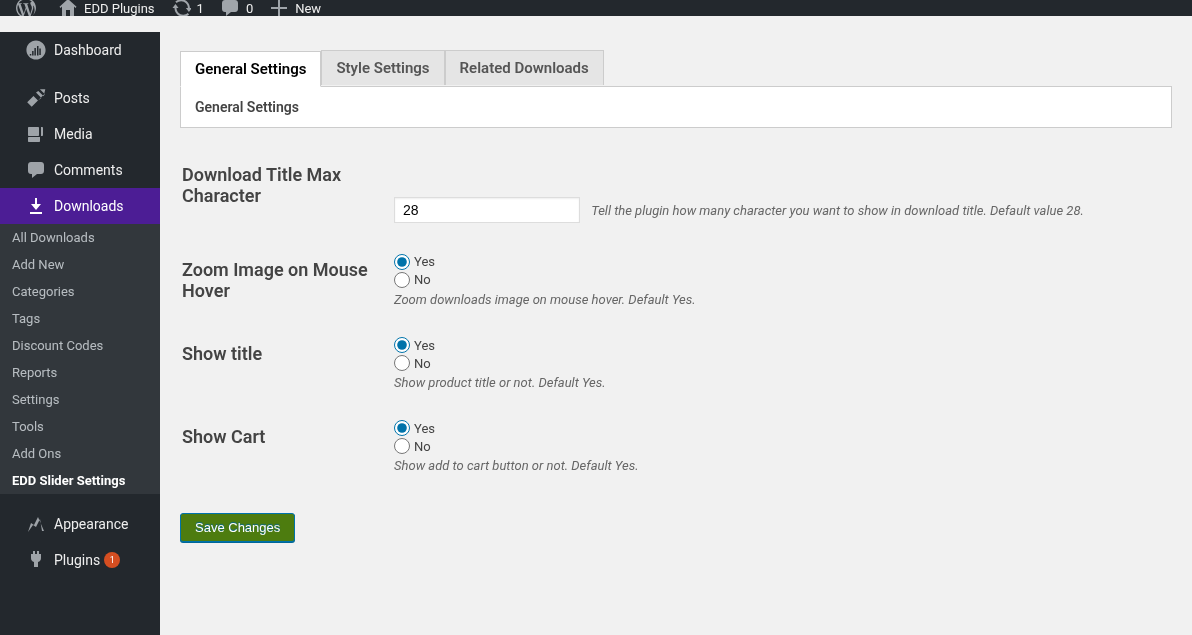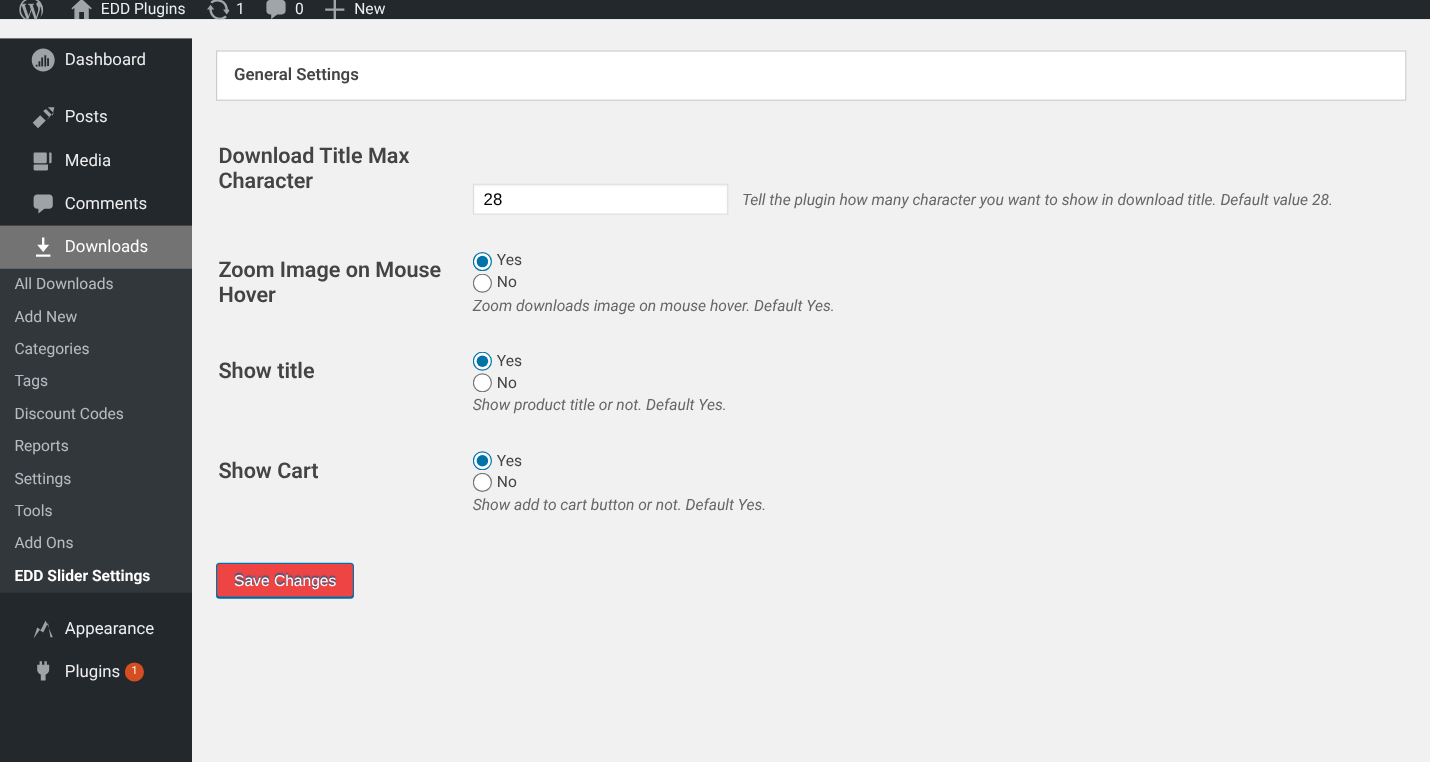--- a/index.html
+++ b/index.html
@@ -8,42 +8,42 @@
   
   #adminbar { background: #23282d; color: #eee; height: 16px; display: flex; align-items: center; padding: 0 8px; font-size: 13px; }
   #adminbar .ab-item { display: flex; align-items: center; padding: 0 8px; height: 32px; color: #eee; cursor: pointer; }
   #adminbar svg { width: 20px; height: 20px; fill: #a0a5aa; margin-right: 6px; }
   #adminbar .label { color: #eee; }
 
   
   #sidebar { position: absolute; top: 32px; left: 0; width: 160px; background: #23282d; min-height: calc(635px - 32px); color: #eee; }
   .menu-top { display: flex; align-items: center; padding: 8px 26px; font-size: 14px; color: #eee; cursor: pointer; }
   .menu-top svg { width: 20px; height: 20px; fill: #9ea3a8; margin-right: 8px; }
-  .menu-top.current { background: #737373; color: #fff; position: relative; }
+  .menu-top.current { background: #4c1d95; color: #fff; position: relative; }
   .menu-top.current svg { fill: #fff; }
   .menu-top.current::after { content: ""; position: absolute; right: -8px; top: 50%; transform: translateY(-50%); border: 8px solid transparent; border-right-color: #f1f1f1; }
   .submenu { background: #32373c; }
   .submenu .sub-item { padding: 6px 12px; font-size: 13px; color: rgba(240,245,250,.7); cursor: pointer; }
   .submenu .sub-item.current-sub { color: #fff; font-weight: 700; }
   .badge { display: inline-block; min-width: 16px; height: 16px; line-height: 16px; font-size: 9px; background: #d54e21; color: #fff; border-radius: 8px; text-align: center; margin-left: 4px; padding: 0 4px; }
 
   
   #content { position: absolute; top: 32px; left: 160px; right: 0; padding: 10px 20px 20px 20px; }
   .nav-tab-wrapper { padding-top: 8px; }
   .nav-tab { display: inline-block; padding: 8px 14px; background: #e5e5e5; border: 1px solid #ccc; border-bottom: none; margin-right: 0; font-size: 15px; font-weight: 600; color: #555; cursor: pointer; }
   .nav-tab.active { background: #fff; color: #000; border-bottom: 1px solid #fff; position: relative; top: 1px; }
   .panel { background: #fff; border: 1px solid #ccc; padding: 12px 14px; font-weight: 600; font-size: 14px; }
   .form-table { width: 100%; margin-top: 14px; }
   .form-table th { text-align: left; vertical-align: top; width: 200px; padding: 20px 10px 20px 0; font-weight: 600; font-size: 18px; }
   .form-table td { padding: 14px 10px; font-size: 13px; }
-  .regular-text { border: 1px solid #ddd; padding: 4px 8px; width: 213px; font-size: 14px; box-shadow: inset 0 1px 2px rgba(0,0,0,.07); margin-top: 39px;}
+  .regular-text { border: 1px solid #ddd; padding: 4px 8px; width: 186px; font-size: 14px; box-shadow: inset 0 1px 2px rgba(0,0,0,.07); margin-top: 39px;}
   .desc { color: #666; font-style: italic; margin-top: 4px; }
   .radio-row { display: flex; align-items: center; gap: 4px; margin-bottom: 2px; }
   input[type=radio] { width: 16px; height: 16px; accent-color: #0073aa; }
-  .button-primary { background: #ef4444; border: 1px solid #0073aa; color: #fff; padding: 6px 14px; font-size: 13px; border-radius: 3px; cursor: pointer; box-shadow: 0 1px 0 #006799; text-shadow: 0 -1px 1px #006799; }
+  .button-primary { background: #4d7c0f; border: 1px solid #0073aa; color: #fff; padding: 6px 14px; font-size: 13px; border-radius: 3px; cursor: pointer; box-shadow: 0 1px 0 #006799; text-shadow: 0 -1px 1px #006799; }
   .inline-desc { color:#666; font-style: italic; margin-left: 8px; }
 </style>
 </head>
 <body>
 
 <div id="adminbar">
   <div class="ab-item">
     <svg viewBox="0 0 20 20">
         <path d="M10 0C4.5 0 0 4.5 0 10s4.5 10 10 10 10-4.5 10-10S15.5 0 10 0zM1.4 10c0-1.2.3-2.4.7-3.4l4.1 11.2C3.4 16.4 1.4 13.4 1.4 10zm8.6 8.6c-.8 0-1.7-.1-2.4-.3l2.6-7.5 2.6 7.3c0 .1 0 .1.1.1-.9.3-1.9.4-2.9.4zm1.2-12.6c.5 0 1-.1 1-.1.5 0 .4-.7-.1-.7 0 0-1.4.1-2.3.1-.8 0-2.2-.1-2.2-.1-.5 0-.5.7-.1.7 0 0 .4.1.9.1l1.3 3.7-1.9 5.7-3.2-9.4c.5 0 1-.1 1-.1.5 0 .4-.7-.1-.7 0 0-1.4.1-2.3.1h-.5C4.2 2.8 6.9 1.4 10 1.4c2.3 0 4.4.9 5.9 2.3h-.1c-.9 0-1.5.8-1.5 1.6 0 .8.4 1.4.9 2.2.3.6.7 1.4.7 2.5 0 .8-.3 1.7-.7 2.9l-.9 3-3.1-9.9zm6.4 1.7c.7 1.3 1 2.7 1 4.3 0 3.4-1.8 6.3-4.6 7.9l2.6-7.6c.5-1.2.7-2.2.7-3.1 0-.5-.1-1-.2-1.5h.5z"></path>
       </svg>
@@ -128,20 +128,23 @@
   <div class="menu-top">
     <svg viewBox="0 0 20 20">
         <path d="M13 4V1h-2v3H9V1H7v3H5v4c0 2 1 3.5 3 4v5h4v-5c2-.5 3-2 3-4V4h-2z"></path>
       </svg>
     <span>Plugins</span>
     <span class="badge">1</span>
   </div>
 </div>
 
 <div id="content">
+  <div class="nav-tab-wrapper">
+    <span class="nav-tab active">General Settings</span><span class="nav-tab">Style Settings</span><span class="nav-tab">Related Downloads</span>
+  </div>
   <div class="panel">General Settings</div>
 
   <table class="form-table">
     <tbody>
         <tr>
       <th>Download Title Max Character</th>
       <td>
         <input type="text" class="regular-text" value="28" style="">
         <span class="inline-desc">Tell the plugin how many character you want to show in download title. Default value 28.</span>
       </td>

